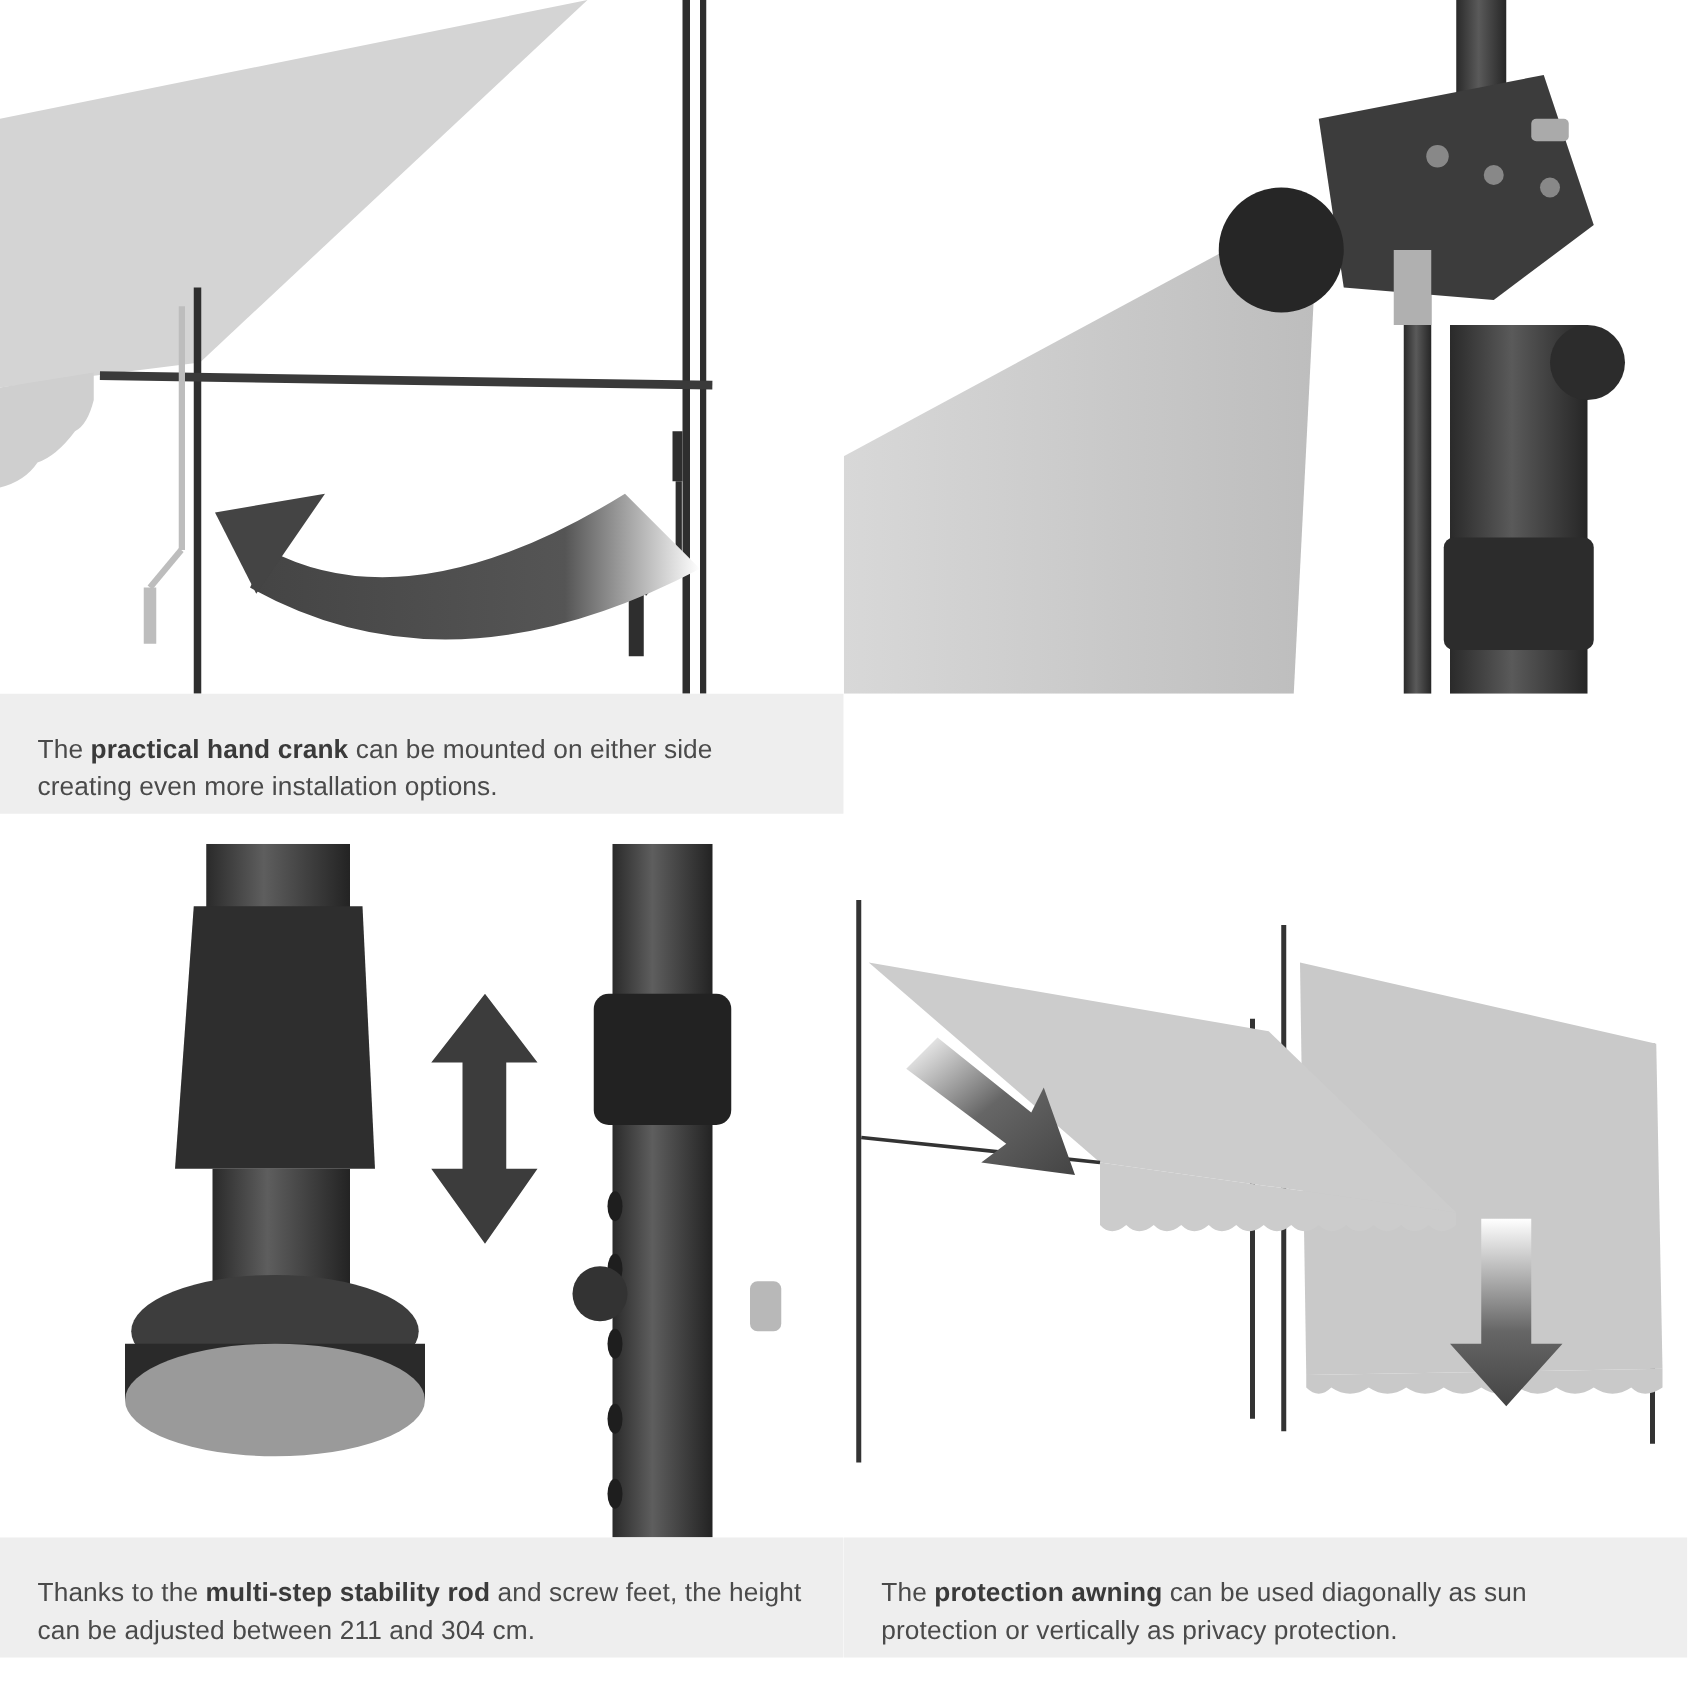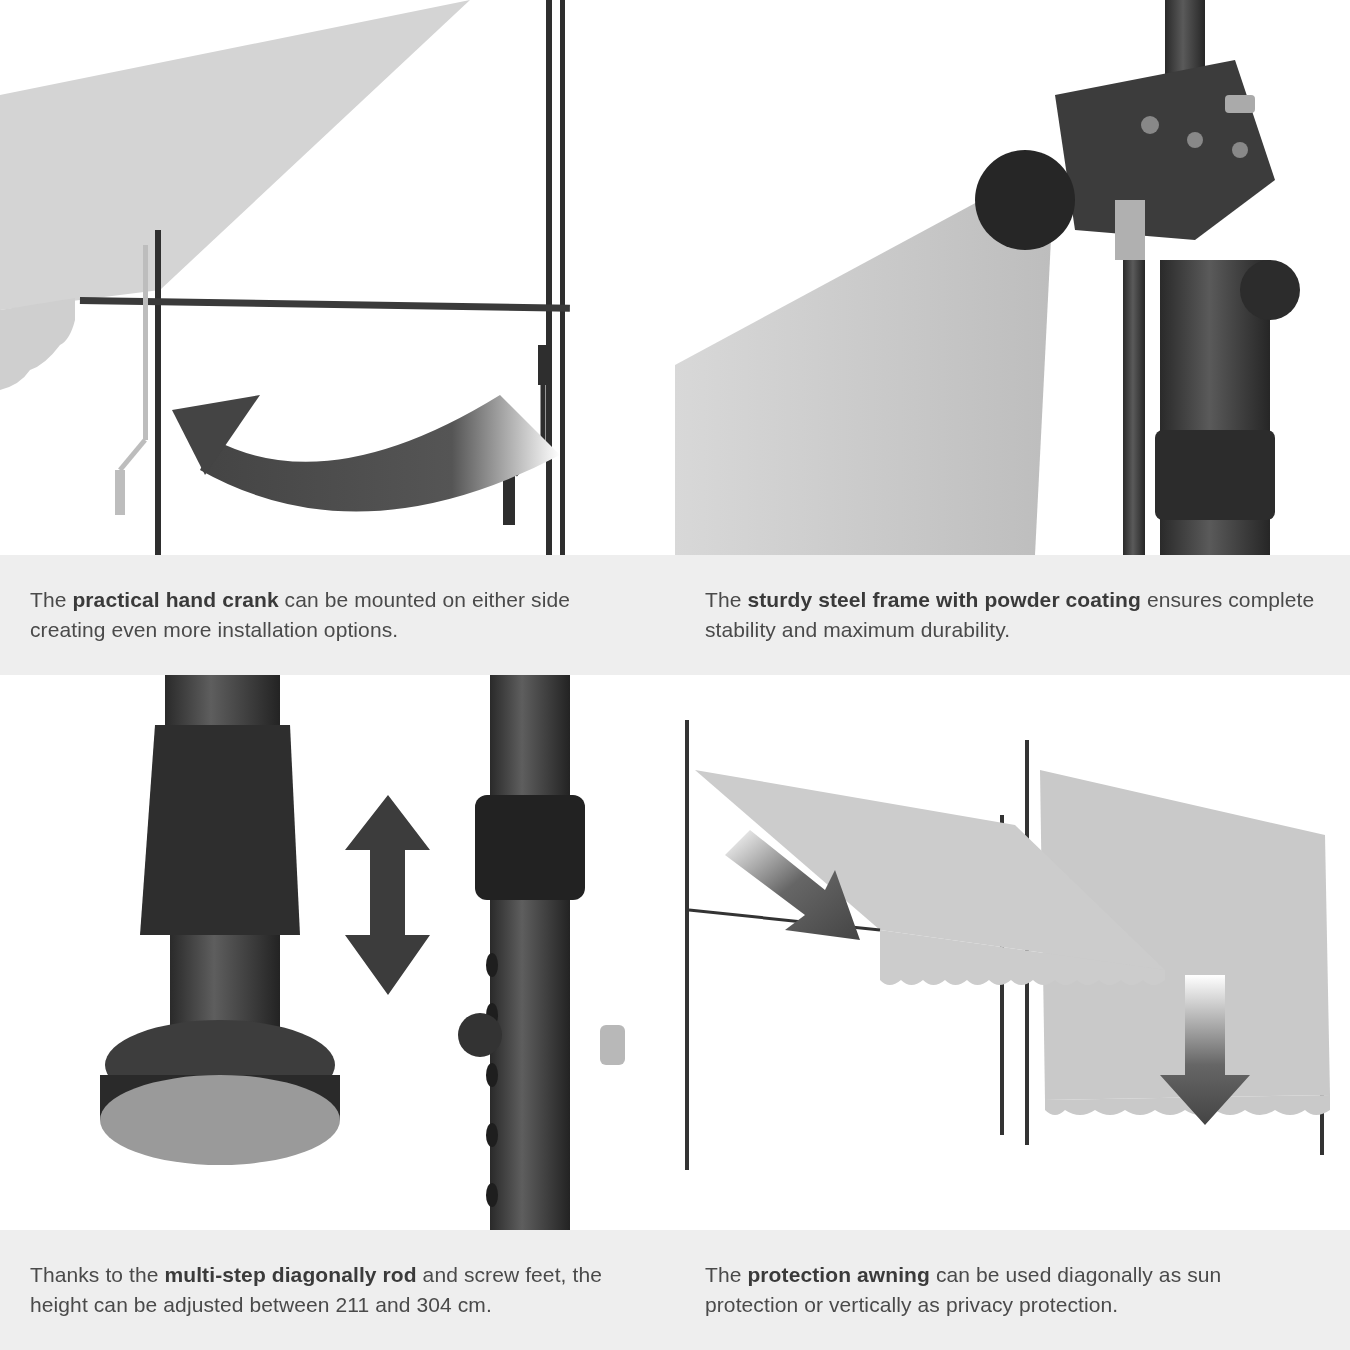--- a/index.html
+++ b/index.html
@@ -1,20 +1,20 @@
 <!DOCTYPE html>
 <html><head>
 <meta charset="utf-8">
 <style>
   html, body { margin: 0; padding: 0; }
   body { width: 1350px; height: 1350px; background: #ffffff; font-family: "Liberation Sans", sans-serif; position: relative; overflow: hidden; }
   .grid { position: absolute; inset: 0; display: grid; grid-template-columns: 675px 675px; grid-template-rows: 675px 675px; }
   .cell { position: relative; overflow: hidden; background: #ffffff; }
   .photo { position: absolute; left: 0; top: 0; width: 675px; height: 555px; }
-  .caption { position: absolute; left: 0; top: 555px; width: 675px; height: 120px; background: #eeeeee; box-sizing: border-box; padding: 30px 30px 0 30px; color: #4a4a4a; font-size: 21px; line-height: 30px; letter-spacing: 0.1px; }
+  .caption { position: absolute; left: 0; top: 555px; width: 675px; height: 96px; background: #eeeeee; box-sizing: border-box; padding: 30px 30px 0 30px; color: #4a4a4a; font-size: 21px; line-height: 30px; letter-spacing: 0.1px; }
   .caption b { color: #3a3a3a; font-weight: bold; }
   .cell.r2 .photo { height: 555px; }
   svg { display: block; }
 </style>
 </head>
 <body>
 
 <div class="grid">
 
   <div class="cell">
@@ -83,21 +83,20 @@
         <circle cx="350" cy="200" r="50" fill="#262626"></circle>
 
         <circle cx="475" cy="125" r="9" fill="#888"></circle>
         <circle cx="520" cy="140" r="8" fill="#888"></circle>
         <circle cx="565" cy="150" r="8" fill="#888"></circle>
         <rect x="550" y="95" width="30" height="18" fill="#aaa" rx="4"></rect>
 
         <rect x="440" y="200" width="30" height="60" fill="#b0b0b0"></rect>
       </svg>
     </div>
-    <div class="caption"><span>The </span><b>sturdy steel frame with powder coating</b><span> ensures complete stability and maximum durability.</span></div>
   </div>
 
   <div class="cell r2">
     <div class="photo">
       <svg width="675" height="555" viewBox="0 0 675 555">
         <defs>
           <linearGradient id="pole3" x1="0" x2="1">
             <stop offset="0" stop-color="#2a2a2a"></stop>
             <stop offset="0.4" stop-color="#5e5e5e"></stop>
             <stop offset="1" stop-color="#232323"></stop>
@@ -119,21 +118,21 @@
         <rect x="475" y="120" width="110" height="105" fill="#222" rx="12"></rect>
         <ellipse cx="492" cy="290" rx="6" ry="12" fill="#1e1e1e"></ellipse>
         <ellipse cx="492" cy="340" rx="6" ry="12" fill="#1e1e1e"></ellipse>
         <ellipse cx="492" cy="400" rx="6" ry="12" fill="#1e1e1e"></ellipse>
         <ellipse cx="492" cy="460" rx="6" ry="12" fill="#1e1e1e"></ellipse>
         <ellipse cx="492" cy="520" rx="6" ry="12" fill="#1e1e1e"></ellipse>
         <circle cx="480" cy="360" r="22" fill="#333"></circle>
         <rect x="600" y="350" width="25" height="40" fill="#b8b8b8" rx="6"></rect>
       </svg>
     </div>
-    <div class="caption"><span>Thanks to the </span><b>multi-step diagonally rod</b><span> and screw feet, the height can be adjusted between 211 and 304 cm.</span></div>
+    <div class="caption"><span>Thanks to the </span><b>multi-step stability rod</b><span> and screw feet, the height can be adjusted between 211 and 304 cm.</span></div>
   </div>
 
   <div class="cell r2">
     <div class="photo">
       <svg width="675" height="555" viewBox="0 0 675 555">
         <defs>
           <linearGradient id="dg" x1="0" x2="1" y1="0" y2="1">
             <stop offset="0" stop-color="#ffffff"></stop>
             <stop offset="0.5" stop-color="#666"></stop>
             <stop offset="1" stop-color="#444"></stop>

